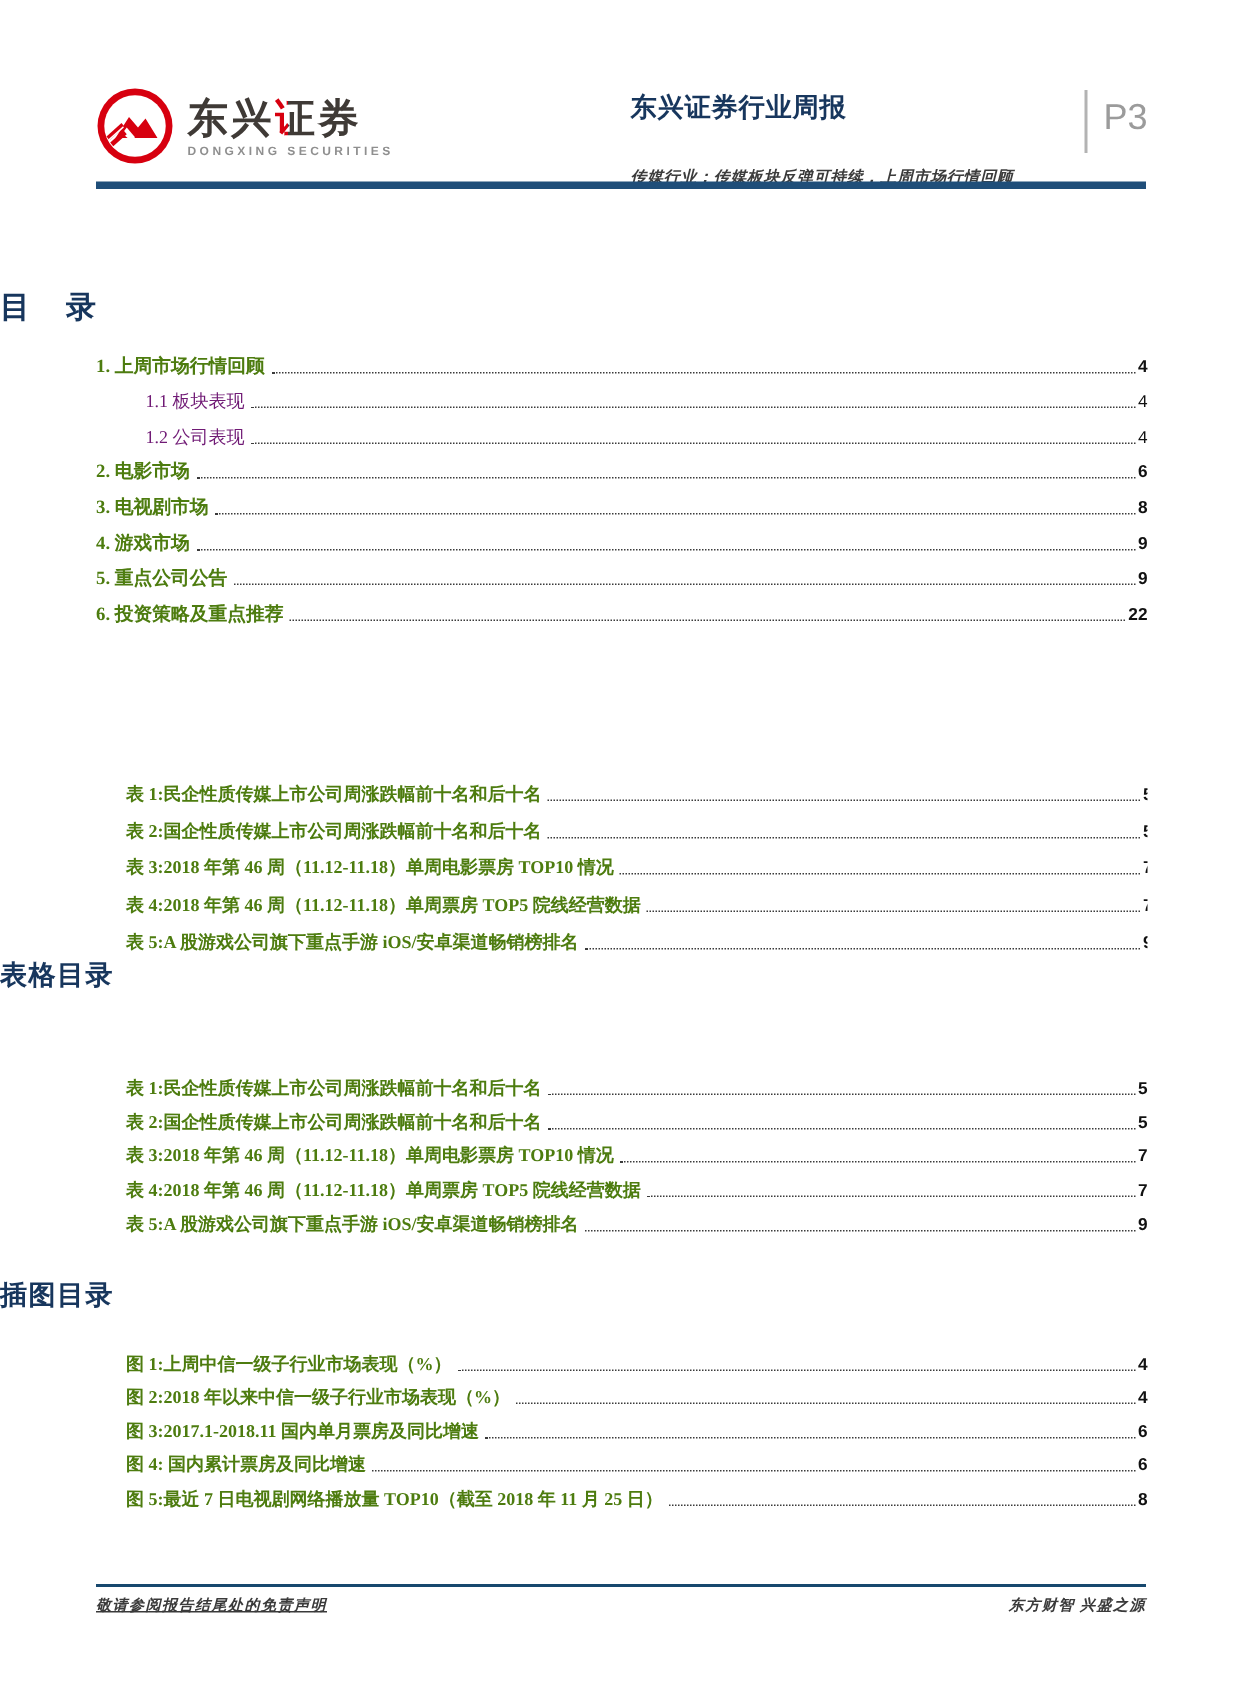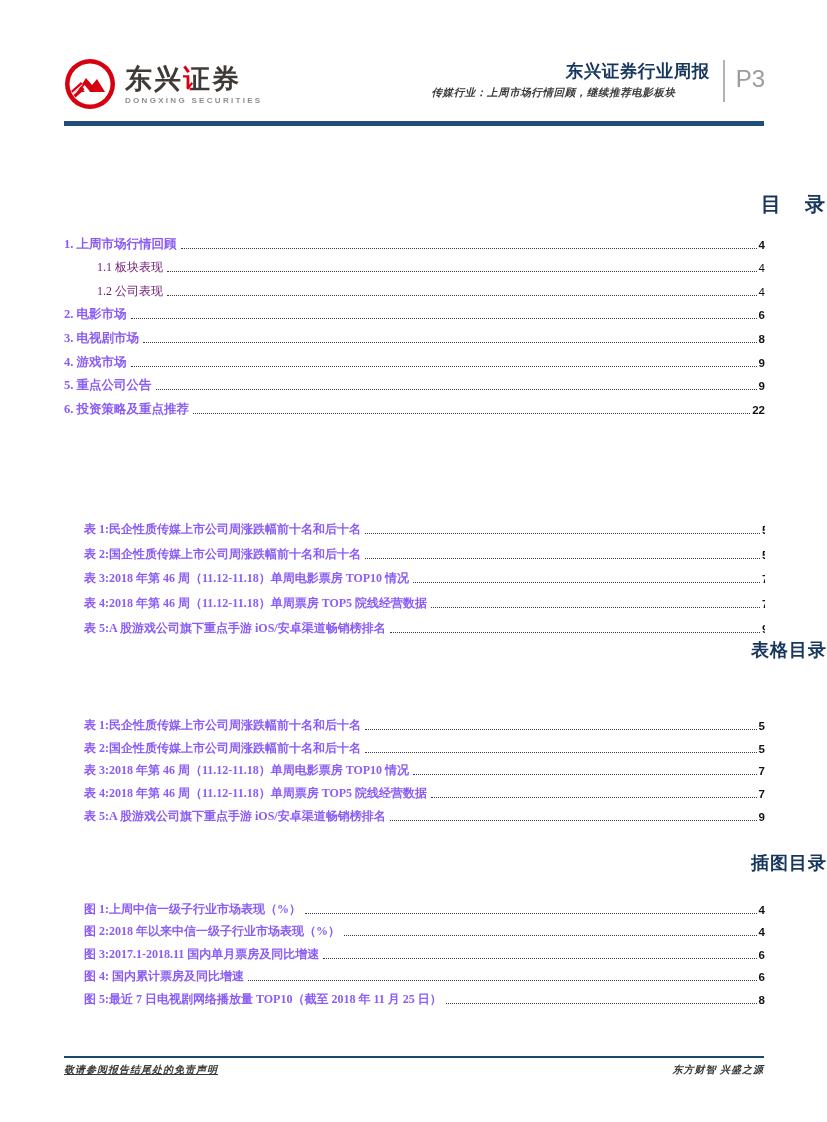--- a/index.html
+++ b/index.html
@@ -15,47 +15,47 @@
   .logo-cn{font-family:"Liberation Sans","DejaVu Sans",sans-serif;font-weight:900;
     font-size:27px;line-height:30px;color:#3f3a36;letter-spacing:2px;white-space:nowrap;}
   .logo-accent{color:#3f3a36;}
   @supports ((-webkit-background-clip:text) or (background-clip:text)){
     .logo-accent{background:linear-gradient(90deg,#d7000f 0 32%,#3f3a36 32% 100%);
       -webkit-background-clip:text;background-clip:text;color:transparent;}
   }
   .logo-en{font-family:"Liberation Sans","DejaVu Sans",sans-serif;font-weight:700;
     font-size:8px;color:#8f8f8f;letter-spacing:2.3px;margin-top:2px;white-space:nowrap;text-align:center;}
   .header-right{position:absolute;right:62px;top:60px;display:flex;align-items:flex-start;}
-  .hr-titleblock{display:flex;flex-direction:column;align-items:flex-end;}
+  .hr-titleblock{display:flex;flex-direction:column;align-items:flex-start;gap:25px;}
   .report-title{font-family:"Liberation Sans","DejaVu Sans",sans-serif;font-weight:700;
     font-size:17.5px;line-height:22px;color:#17365d;letter-spacing:0.5px;white-space:nowrap;}
   .report-subtitle{font-style:italic;font-weight:600;font-size:10.5px;color:#3c3c3c;
     letter-spacing:0.6px;margin-top:4px;margin-right:34px;white-space:nowrap;}
   .hr-divider{width:2px;height:42px;background:#b3b3b3;margin:0 11px 0 13px;}
   .page-label{font-family:"Liberation Sans","DejaVu Sans",sans-serif;
     font-size:24px;line-height:26px;color:#9b9b9b;margin-top:6px;}
   .header-rule{position:absolute;left:64px;right:63px;top:121px;height:4.5px;background:#1f4e79;}
   
-  .sec-title{position:absolute;left:0;right:0;text-align:right;
+  .sec-title{position:absolute;left:0;right:0;text-align:left;
     font-family:"Liberation Sans","DejaVu Sans",sans-serif;font-weight:700;color:#17365d;}
   .toc-title{top:191px;font-size:20px;letter-spacing:2px;}
   .tables-title{top:638px;font-size:18px;letter-spacing:1px;}
   .figures-title{top:851px;font-size:18px;letter-spacing:1px;}
   
   .list{position:absolute;}
   .toc-list{left:64px;right:62px;top:228px;}
   .tables-preview{left:84px;right:62px;top:512px;}
   .tables-list{left:84px;right:62px;top:710px;}
   .figures-list{left:84px;right:62px;top:894px;}
   .row{display:flex;align-items:flex-end;}
   .toc-list .row{height:23.6px;}
   .tables-preview .row{height:24.8px;}
   .tables-list .row{height:22.8px;}
   .figures-list .row{height:22.6px;}
-  .row .lbl{white-space:nowrap;font-weight:700;font-size:12.5px;line-height:15px;color:#8b5cf6;}
+  .row .lbl{white-space:nowrap;font-weight:700;font-size:12.5px;line-height:15px;color:#4d7c0f;}
   .row.lvl2 .lbl{font-weight:400;font-size:12px;padding-left:33px;color:#701a75;}
   .tables-list .lbl,.figures-list .lbl,.tables-preview .lbl{font-size:12px;}
   .leader{flex:1 1 auto;border-bottom:1.7px dotted #3b3b3b;margin:0 2px 3px 4px;min-width:10px;}
   .pg{font-family:"Liberation Sans","DejaVu Sans",sans-serif;font-weight:700;
     font-size:11.5px;line-height:14px;color:#111;white-space:nowrap;}
   .row.lvl2 .pg{font-weight:400;}
   .pg-clip{display:inline-block;width:3px;overflow:hidden;}
   
   .footer-rule{position:absolute;left:64px;right:63px;top:1056px;height:2px;background:#17486e;}
   .footer-left{position:absolute;left:64px;top:1063px;font-style:italic;font-weight:600;
@@ -80,21 +80,21 @@
     </svg>
     <div class="logo-text">
       <div class="logo-cn"><span>东兴</span><span class="logo-accent">证</span><span>券</span></div>
       <div class="logo-en">DONGXING SECURITIES</div>
     </div>
   </div>
 
   <div class="header-right">
     <div class="hr-titleblock">
       <div class="report-title">东兴证券行业周报</div>
-      <div class="report-subtitle">传媒行业：上周市场行情回顾，继续推荐电影板块</div>
+      <div class="report-subtitle">传媒行业：传媒板块反弹可持续，上周市场行情回顾</div>
     </div>
     <div class="hr-divider"></div>
     <div class="page-label">P3</div>
   </div>
 
   <div class="header-rule"></div>
 
   <div class="sec-title toc-title">目　录</div>
 
   <div class="list toc-list">

